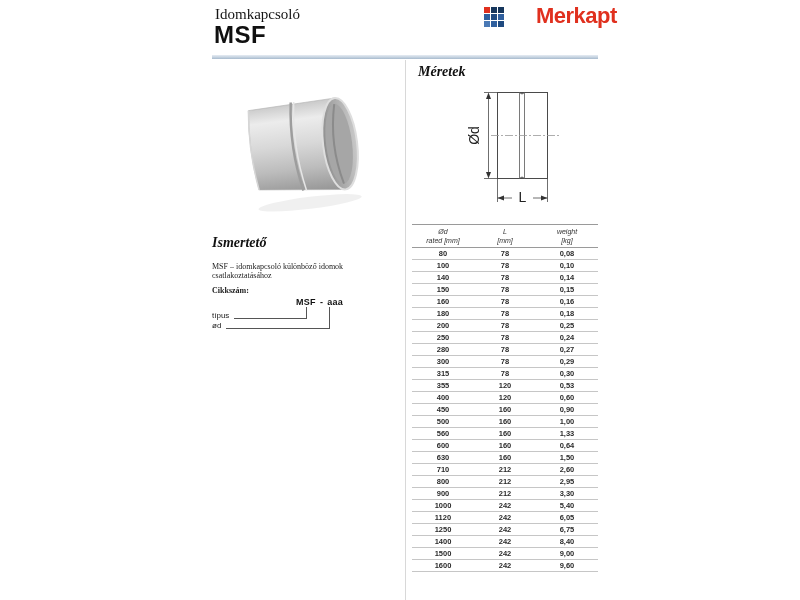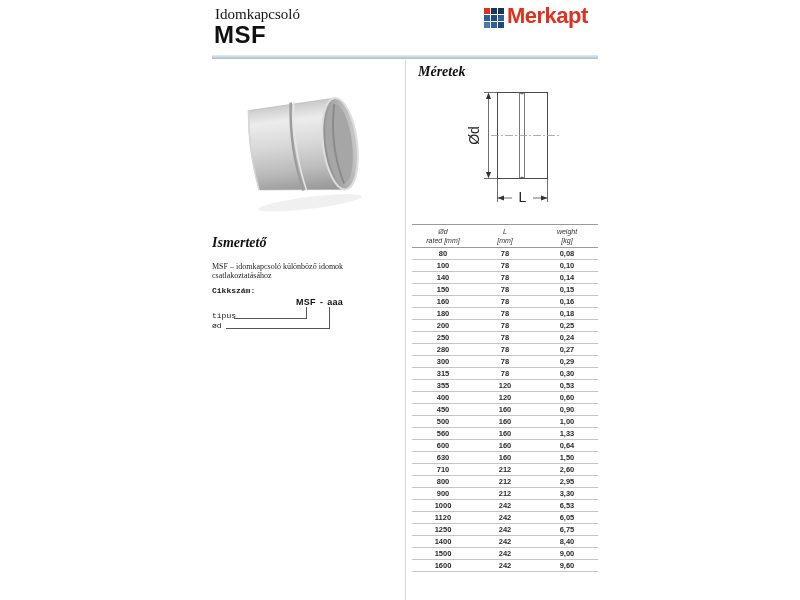--- a/index.html
+++ b/index.html
@@ -5,38 +5,38 @@
   html,body{margin:0;padding:0;}
   body{
     width:800px;height:600px;position:relative;overflow:hidden;
     background:#ffffff;font-family:"Liberation Sans",sans-serif;color:#1a1a1a;
   }
   .abs{position:absolute;}
 
   
   .category-title{left:215px;top:6px;font-family:"Liberation Serif",serif;font-size:15px;color:#151515;}
   .product-code{left:214px;top:21px;font-size:24px;font-weight:700;letter-spacing:.5px;color:#101010;}
-  .logo{left:484px;top:4px;display:flex;align-items:center;}
+  .logo{left:484px;top:4px;display:flex;align-items:flex-start;gap:29px;}
   .logo-grid{display:grid;grid-template-columns:repeat(3,6px);grid-template-rows:repeat(3,6px);gap:1px;margin-top:3px;}
   .logo-grid span{width:6px;height:6px;display:block;}
   .logo-text{font-size:22px;font-weight:700;letter-spacing:-.5px;margin-left:3px;line-height:24px;}
 
   .header-rule{left:212px;top:55px;width:386px;height:4px;
     background:linear-gradient(#e6ecf3,#c2d0de 60%,#a7bacd);}
   .col-divider{left:405px;top:60px;width:1px;height:540px;background:#d8d8d8;}
 
   
   .product-photo{left:233px;top:70px;}
   .section-title{font-family:"Liberation Serif",serif;font-style:italic;font-weight:700;font-size:14px;color:#111;}
   .ismerteto-title{left:212px;top:235px;}
   .description{left:212px;top:262px;width:185px;font-family:"Liberation Serif",serif;font-size:8px;color:#222;}
-  .article-label{left:212px;top:286px;font-family:Liberation Mono, monospace;font-size:8px;font-weight:700;color:#222;}
+  .article-label{left:212px;top:286px;font-family:Liberation Serif, serif;font-size:8px;font-weight:700;color:#222;}
   .code-format{left:296px;top:297px;font-size:9px;font-weight:700;color:#111;letter-spacing:.3px;}
   .code-format span{margin-right:4px;}
-  .legend-label{font-family:Liberation Mono, monospace;font-size:8px;color:#222;}
+  .legend-label{font-family:Liberation Sans, sans-serif;font-size:8px;color:#222;}
   .legend-tipus{left:212px;top:311px;}
   .legend-od{left:212px;top:321px;}
   .ln{background:#555;}
   .ln-h1{left:234px;top:318px;width:73px;height:1px;}
   .ln-v1{left:306px;top:307px;width:1px;height:12px;}
   .ln-h2{left:226px;top:328px;width:104px;height:1px;}
   .ln-v2{left:329px;top:307px;width:1px;height:22px;}
 
   
   .meretek-title{left:418px;top:64px;}
@@ -271,21 +271,21 @@
           <td>2,95</td>
         </tr>
         <tr>
           <td>900</td>
           <td>212</td>
           <td>3,30</td>
         </tr>
         <tr>
           <td>1000</td>
           <td>242</td>
-          <td>6,53</td>
+          <td>5,40</td>
         </tr>
         <tr>
           <td>1120</td>
           <td>242</td>
           <td>6,05</td>
         </tr>
         <tr>
           <td>1250</td>
           <td>242</td>
           <td>6,75</td>

